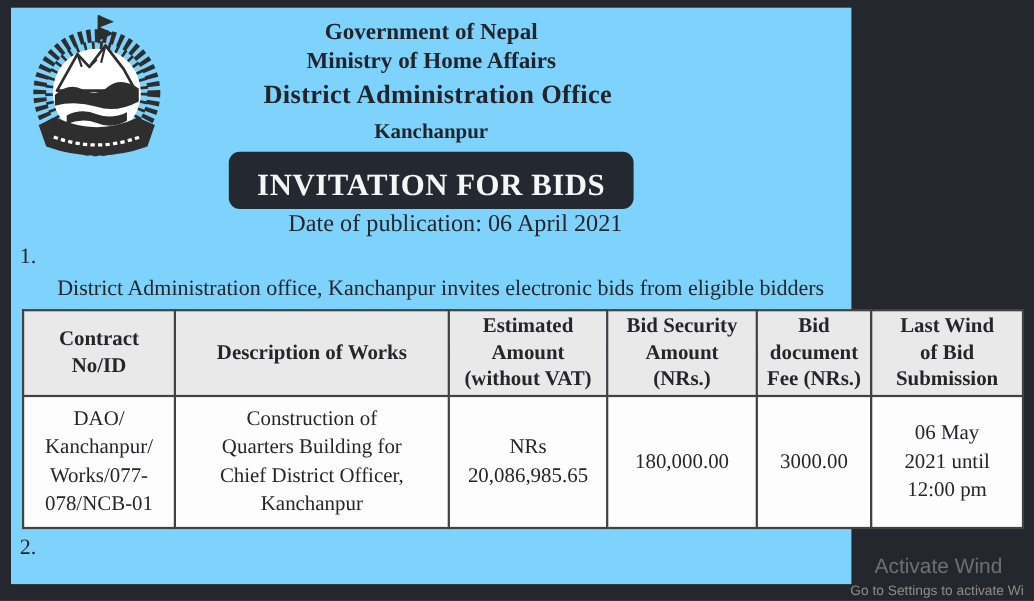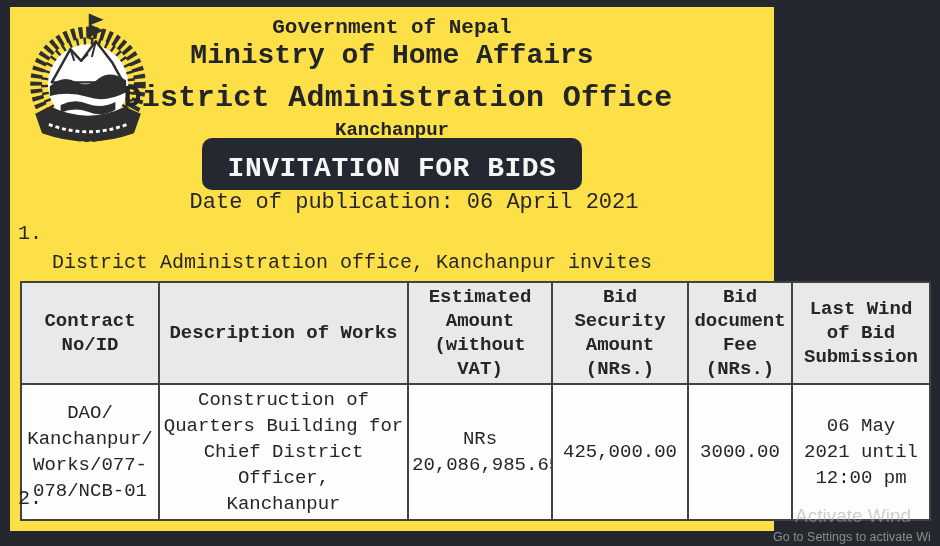--- a/index.html
+++ b/index.html
@@ -4,29 +4,28 @@
 <style>
   html,body{margin:0;padding:0;background:#24282e;}
   .stage{
     position:relative;width:940px;height:546px;overflow:hidden;
     background:#24282e;
     font-family:"Liberation Serif","DejaVu Serif",serif;
     color:#26262a;
   }
   .doc{
     position:absolute;left:10px;top:7px;width:764px;height:524px;
-    background:#fde047;
-    font-family:Liberation Mono, monospace;
+    background:#7dd3fc;
   }
   .emblem{position:absolute;left:8px;top:3px;width:140px;height:135px;}
   .doc-header{position:absolute;left:0;right:0;top:8px;text-align:center;line-height:1;}
   .hline{font-weight:bold;color:#23232a;}
   .h-gov{font-size:21px;line-height:26px;}
-  .h-min{font-size:28px;line-height:27px;margin-top:1px;}
-  .h-off{font-size:30px;line-height:35px;margin-top:12px;letter-spacing:.3px;padding-left:12px;}
+  .h-min{font-size:21px;line-height:27px;margin-top:1px;}
+  .h-off{font-size:24px;line-height:35px;margin-top:1px;letter-spacing:.3px;padding-left:12px;}
   .h-dst{font-size:19px;line-height:25px;margin-top:2px;}
   .banner-row{position:absolute;left:0;right:0;top:131px;text-align:center;}
   .banner{
     display:inline-block;background:#242830;color:#f6f6f6;
     font-weight:bold;font-size:28px;line-height:34px;
     padding:14px 26px 4px 26px;border-radius:10px;letter-spacing:.5px;
   }
   .pubdate{position:absolute;left:0;right:0;top:183px;text-align:center;font-size:22px;line-height:26px;margin-left:44px;}
   .clause{position:absolute;left:0;right:0;padding-left:42px;padding-right:8px;font-size:20px;line-height:29px;white-space:pre-line;}
   .clause .num{position:absolute;left:8px;top:0;white-space:normal;}
@@ -131,21 +130,21 @@
           <td>DAO/
 Kanchanpur/
 Works/077-
 078/NCB-01</td>
           <td>Construction of
 Quarters Building for
 Chief District Officer,
 Kanchanpur</td>
           <td>NRs
 20,086,985.65</td>
-          <td>425,000.00</td>
+          <td>180,000.00</td>
           <td>3000.00</td>
           <td>06 May
 2021 until
 12:00 pm</td>
         </tr>
       </tbody>
     </table>
 
     <div class="clause clause-2">
       <span class="num">2.</span>

